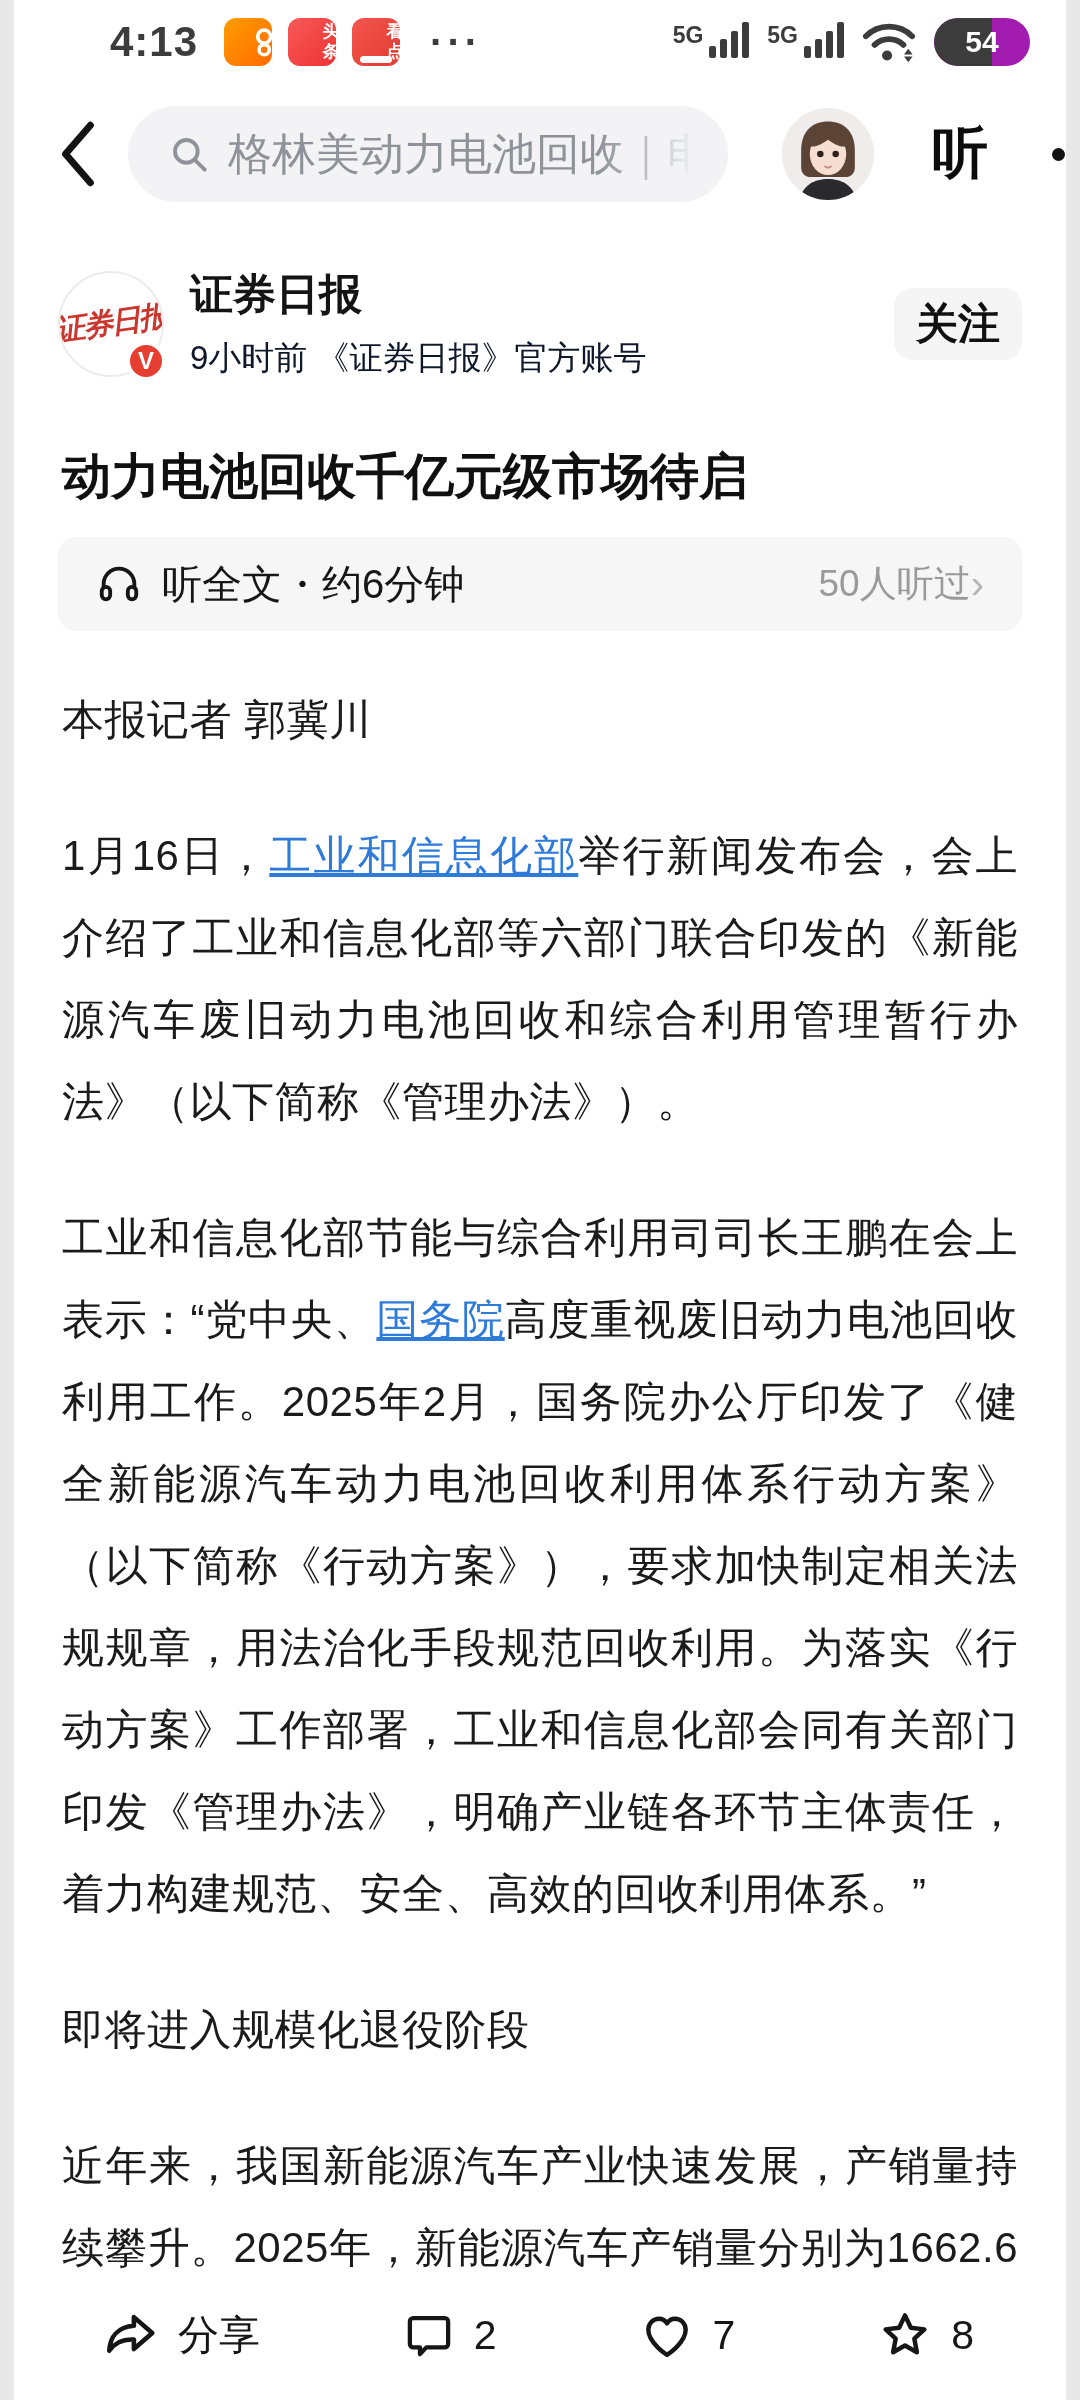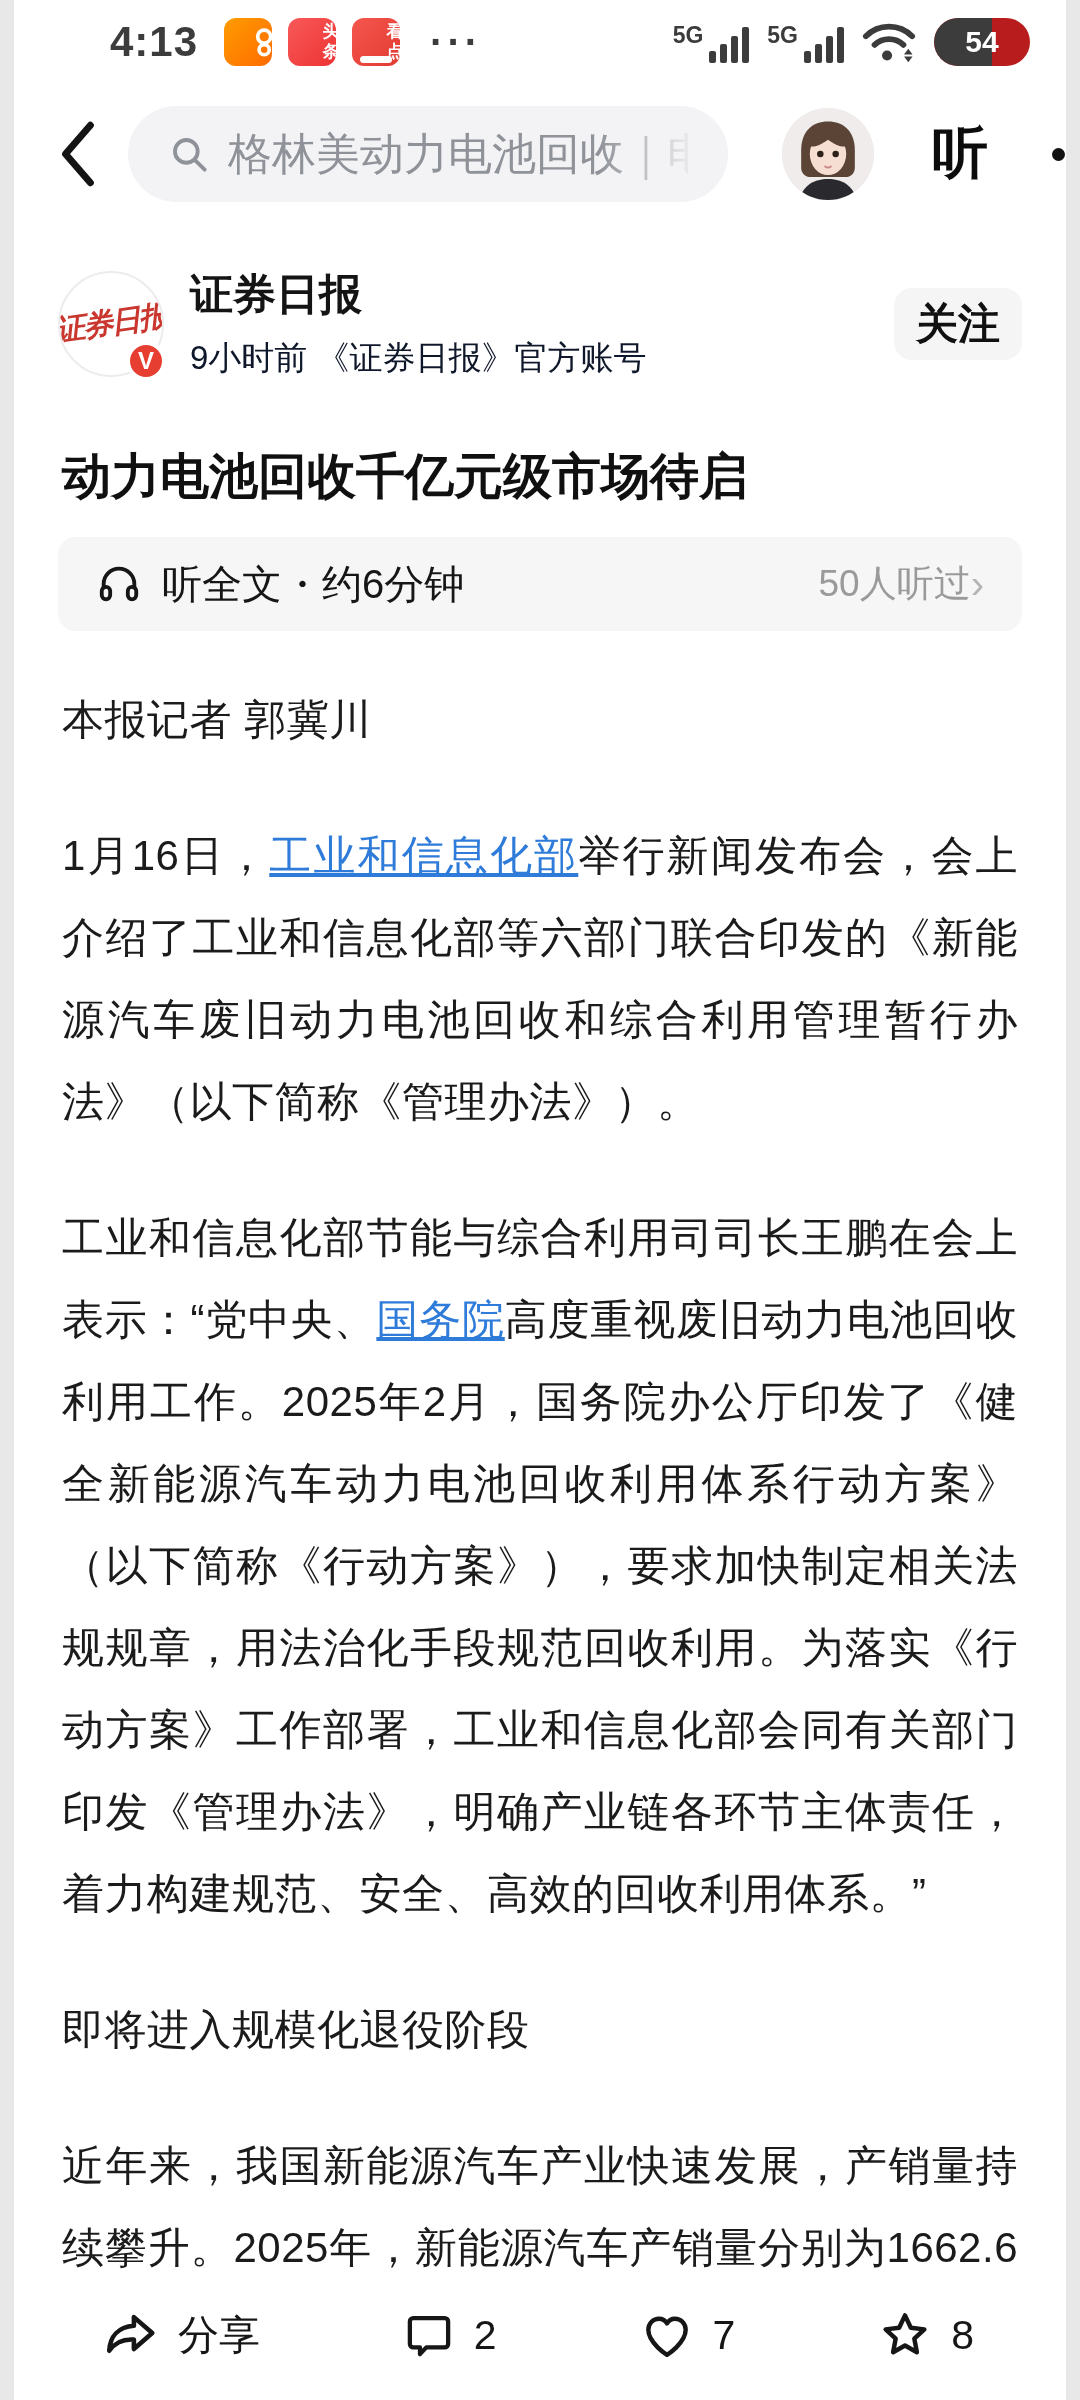--- a/index.html
+++ b/index.html
@@ -20,26 +20,26 @@
     width:48px; height:48px; border-radius:12px; display:flex; flex-direction:column;
     align-items:center; justify-content:center; overflow:hidden; flex:none;padding-left:38px;
   }
   .chip-ks { background:linear-gradient(135deg,#ff9d00,#ff6a00); }
   .chip-tt { background:linear-gradient(135deg,#f85959,#e33); }
   .chip-kd { background:linear-gradient(135deg,#f4564d,#e23b33); position:relative; }
   .chip-tt span,.chip-kd span { color:#fff; font-size:17px; font-weight:700; line-height:20px; }
   .chip-kd i { position:absolute; bottom:3px; left:8px; right:8px; height:7px; background:#fff; border-radius:4px; }
   .sb-more { color:#3c3c3c; font-size:40px; font-weight:700; letter-spacing:4px; margin-left:14px; }
   .sb-right { margin-left:auto; display:flex; align-items:center; gap:18px; }
-  .sig { display:flex; align-items:flex-end; gap:6px; }
+  .sig { display:flex; align-items:flex-start; gap:6px; }
   .sig .g { font-size:23px; font-weight:700; color:#3c3c3c; margin-bottom:14px; }
   .bars { display:flex; align-items:flex-end; gap:4px; }
   .bars i { width:7px; background:#3c3c3c; border-radius:2px; display:block; }
   .b1{height:12px}.b2{height:19px}.b3{height:27px}.b4{height:36px}
-  .battery { position:relative; width:96px; height:48px; border-radius:24px; background:#b91c1c; overflow:hidden; }
+  .battery { position:relative; width:96px; height:48px; border-radius:24px; background:#a21caf; overflow:hidden; }
   .battery .fill { position:absolute; left:0; top:0; bottom:0; width:60%; background:#3c3c3c; border-radius:24px 0 0 24px; }
   .battery .pct { position:absolute; inset:0; display:flex; align-items:center; justify-content:center;
     color:#fff; font-size:30px; font-weight:700; }
   .batt-nub { width:8px; height:20px; background:#c9c9c9; border-radius:0 4px 4px 0; margin-left:-14px; }
 
   
   .header { height:120px; display:flex; align-items:center; padding:0 36px 0 40px; margin-top:10px; }
   .back { width:60px; height:70px; display:flex; align-items:center; justify-content:flex-start; flex:none; }
   .searchpill {
     position:relative; flex:none; width:600px; height:96px; margin-left:14px;

